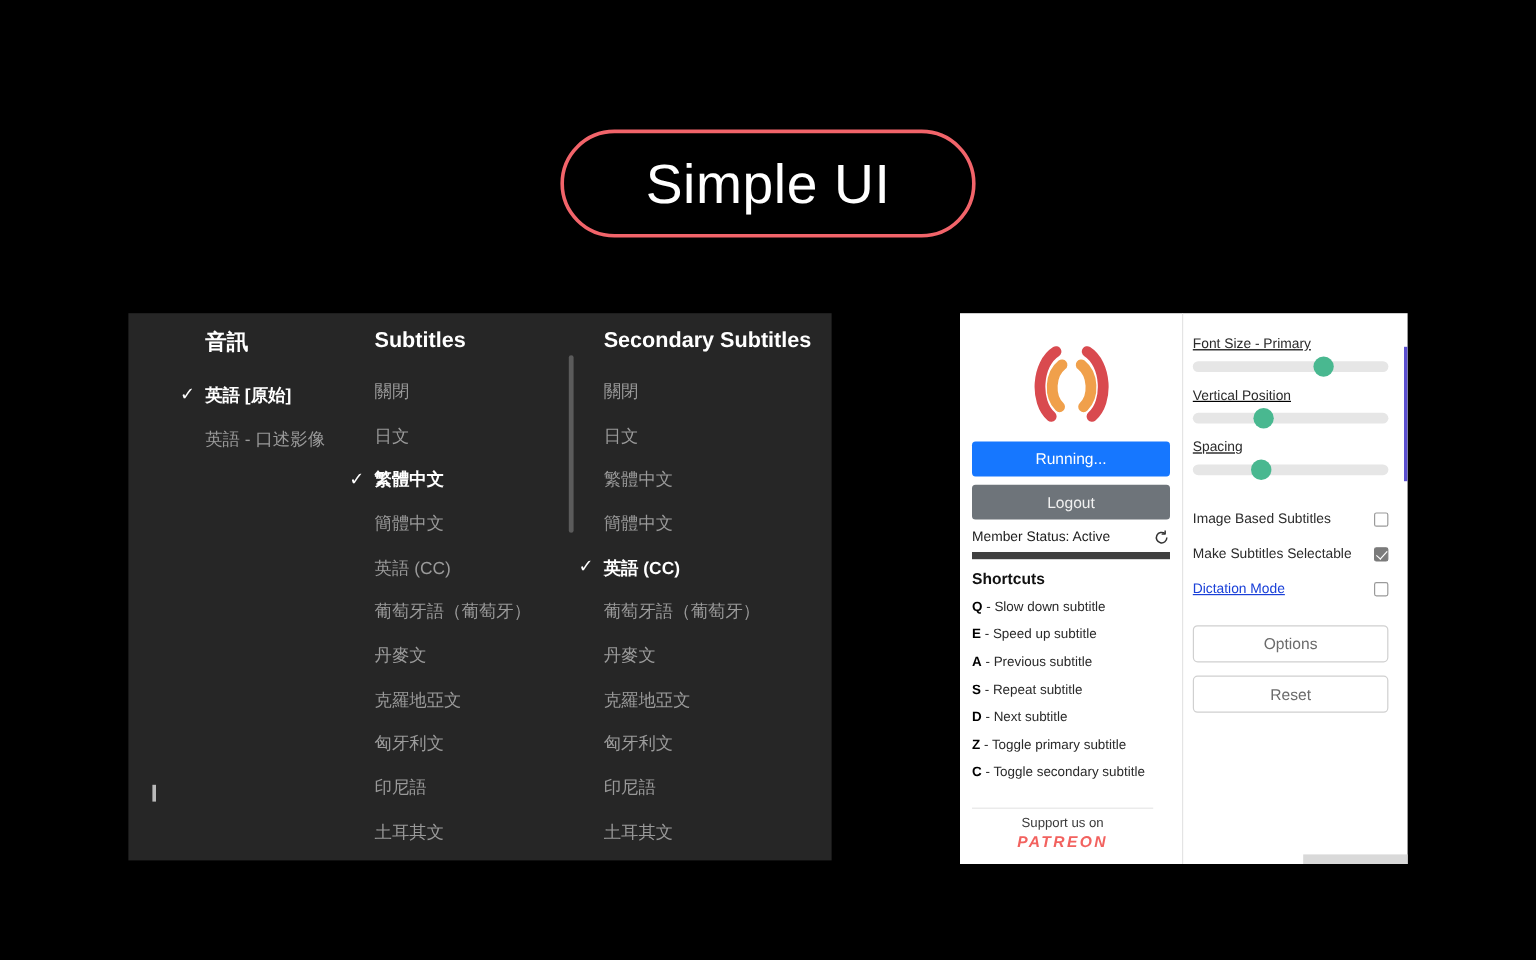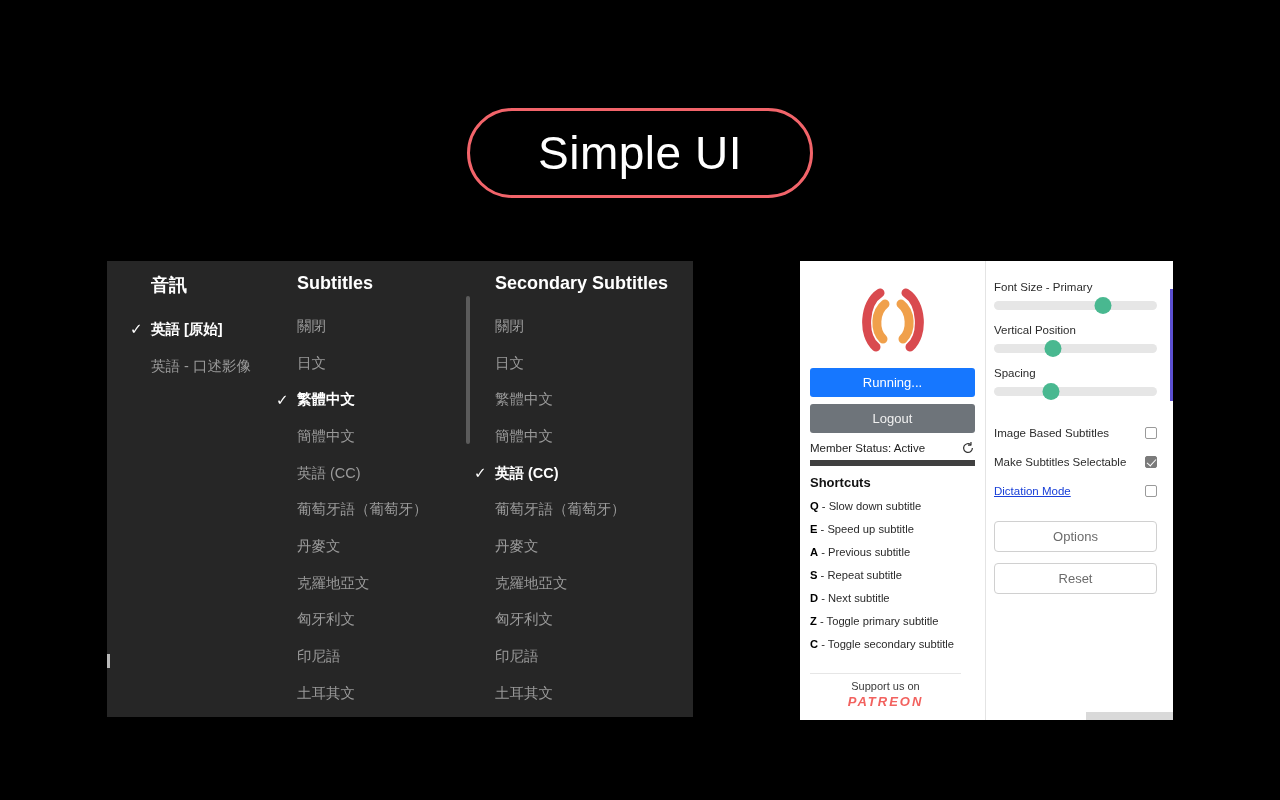--- a/index.html
+++ b/index.html
@@ -32,21 +32,21 @@
   
   .subs-panel {
     position: absolute;
     left: 107px; top: 261px;
     width: 586px; height: 456px;
     background: #262626;
     overflow: hidden;
   }
   .subs-cols { display: flex; height: 100%; }
   .subs-col { position: relative; height: 100%; }
-  .col-audio { width: 165px; padding-left: 44px; }
+  .col-audio { width: 165px; padding-left: 44px; margin-left: 20px; }
   .col-primary { width: 198px; padding-left: 25px; }
   .col-secondary { width: 223px; padding-left: 25px; }
 
   .col-head {
     color: #ffffff;
     font-size: 18px;
     font-weight: bold;
     padding-top: 12px;
     margin-bottom: 14px;
     white-space: nowrap;
@@ -189,21 +189,21 @@
   .patreon-logo {
     font-size: 13px;
     font-weight: bold;
     color: #f2625f;
     letter-spacing: 2px;
     margin-top: 2px;
     font-style: italic;
   }
 
   
-  .slider-block { margin-top: 14px; }
+  .slider-block { margin-top: 14px; text-decoration: underline; }
   .slider-block:first-child { margin-top: 20px; }
   .slider-label {
     font-size: 11.5px;
     color: #2b2b2b;
     margin-bottom: 8px;
     white-space: nowrap;
   }
   .slider-track {
     position: relative;
     height: 9px;

